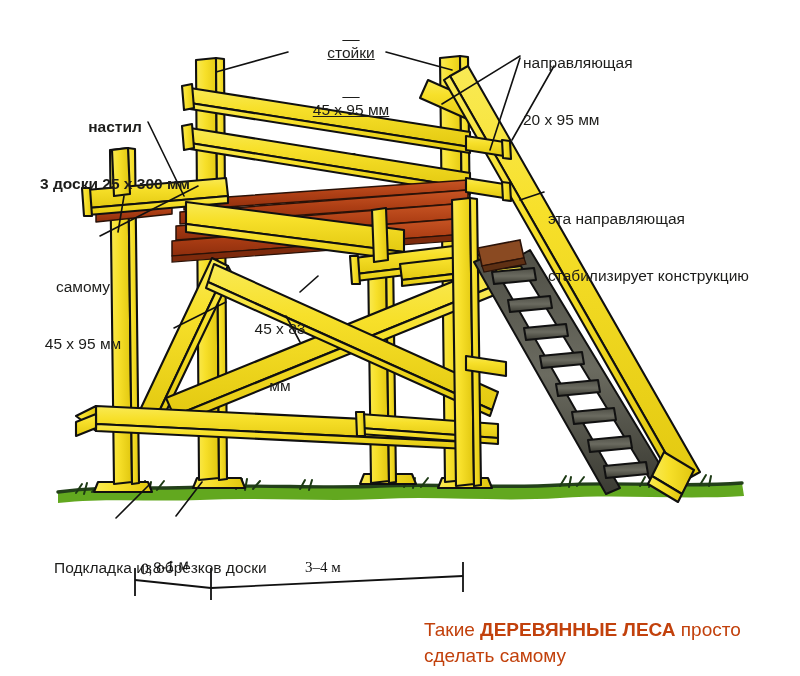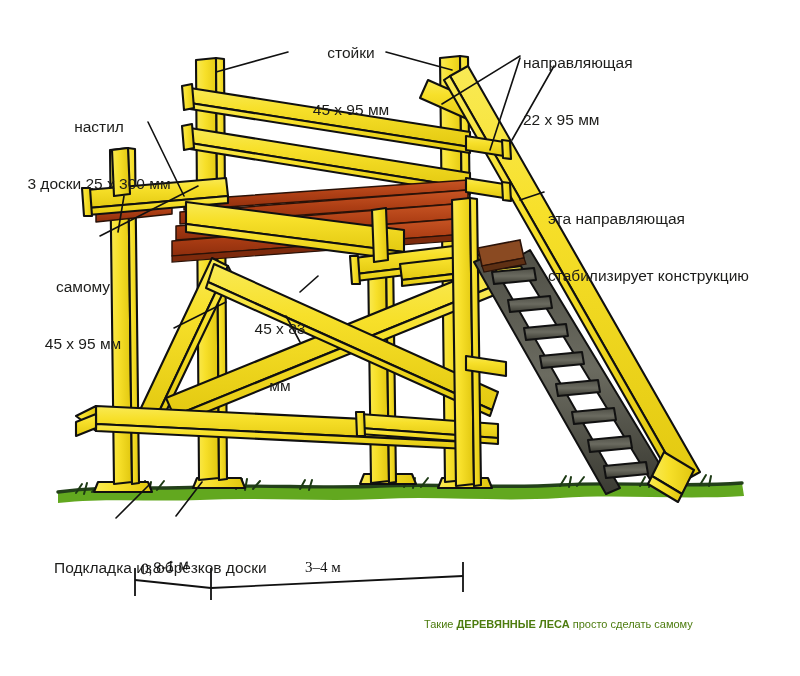--- a/index.html
+++ b/index.html
@@ -9,21 +9,21 @@
     color:#1a1a1a;
   }
   #stage{position:absolute;left:0;top:0;width:800px;height:676px;}
   svg.layer{position:absolute;left:0;top:0;width:800px;height:676px;}
 
   .lbl{position:absolute;font-size:15.5px;line-height:1.22;color:#1d1d1b;white-space:pre;}
   .lbl.c{text-align:center;}
   .lbl.l{text-align:left;}
   .dim{position:absolute;font-size:15px;color:#111;white-space:nowrap;}
   .dim.ital{font-style:italic;}
-  .caption{position:absolute;font-size:11px;line-height:1.35;color:#4d7c0f;width:360px;}
+  .caption{position:absolute;font-size:19px;line-height:1.35;color:#c2410c;width:360px;}
   .caption b{font-weight:bold;}
 </style>
 </head>
 <body>
 
 <div id="stage">
 
   <svg class="layer" viewBox="0 0 800 676">
     <defs>
       <linearGradient id="gy" x1="0" y1="0" x2="0" y2="1">
@@ -266,33 +266,33 @@
 
     <g>
       <path class="dimln" d="M135,568 L135,596"></path>
       <path class="dimln" d="M211,568 L211,600"></path>
       <path class="dimln" d="M463,562 L463,592"></path>
       <path class="dimln" d="M135,580 L211,588"></path>
       <path class="dimln" d="M211,588 L463,576"></path>
     </g>
   </svg>
 
-  <div class="lbl c" style="left:276px;top:6px;width:150px;">
+  <div class="lbl c" style="left:276px;top:6px;width:150px;text-decoration:underline;">
     <div>стойки</div>
     <div>45 x 95 мм</div>
   </div>
 
-  <div class="lbl c" style="left:2px;top:80px;width:194px;">
+  <div class="lbl c" style="left:18px;top:80px;width:194px;font-weight:bold;">
     <div>настил</div>
     <div>3 доски 25 x 300 мм</div>
   </div>
 
   <div class="lbl l" style="left:523px;top:16px;width:200px;">
     <div>направляющая</div>
-    <div>22 x 95 мм</div>
+    <div>20 x 95 мм</div>
   </div>
 
   <div class="lbl l" style="left:548px;top:172px;width:256px;">
     <div>эта направляющая</div>
     <div>стабилизирует конструкцию</div>
   </div>
 
   <div class="lbl c" style="left:8px;top:240px;width:150px;">
     <div>самому</div>
     <div>45 x 95 мм</div>

